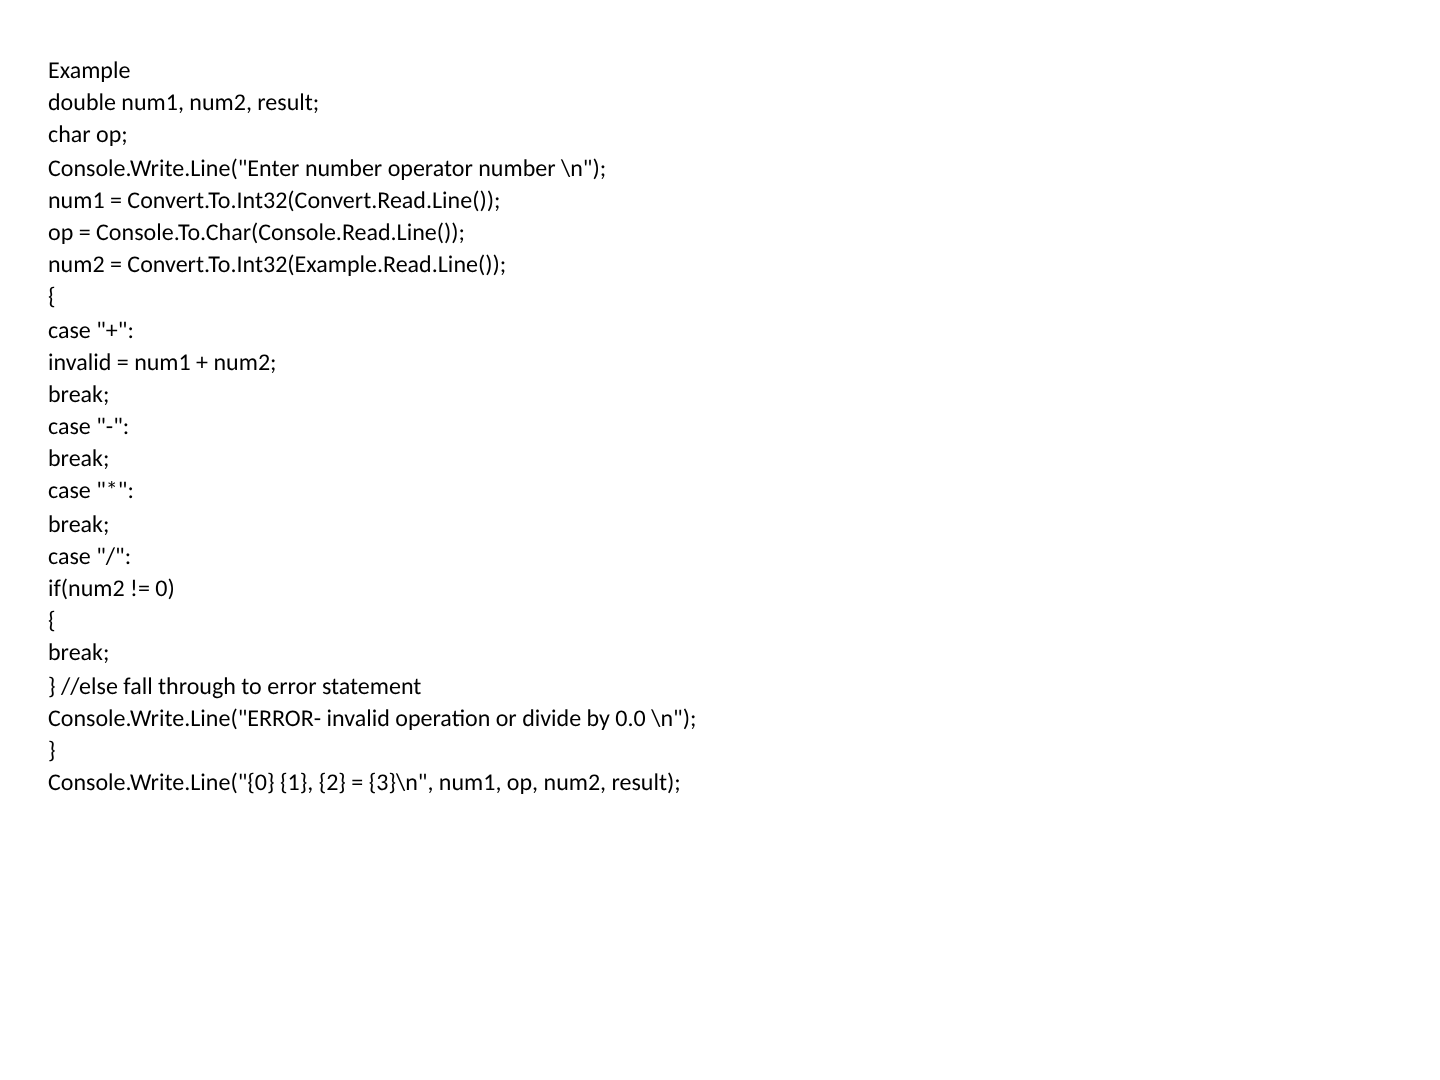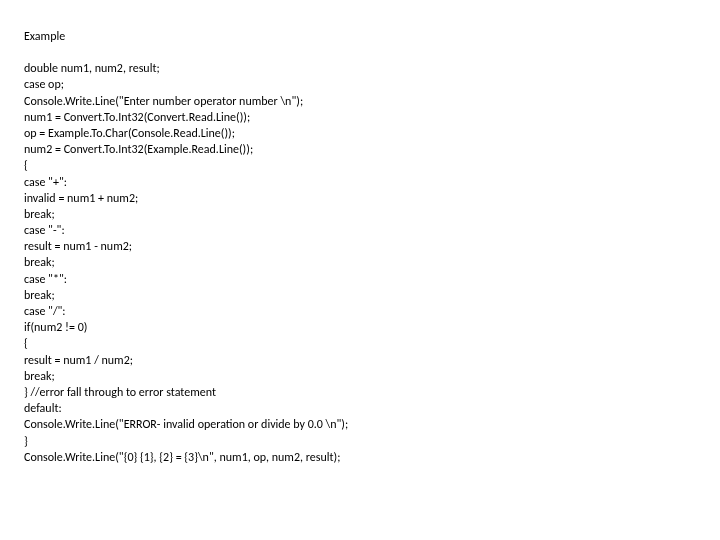--- a/index.html
+++ b/index.html
@@ -10,51 +10,47 @@
     background: #ffffff;
     font-family: Calibri, Arial, sans-serif;
     font-size: 12px;
     color: #000;
     line-height: 1.35;
   }
   .page {
     padding: 28px 24px;
   }
   .title {
-    margin-bottom: 16px;
   }
   .line {
     white-space: pre;
   }
 </style>
 </head>
 <body>
 
 <div class="page">
   <div class="title">Example</div>
   <div class="code">
     <div class="line">double num1, num2, result;</div>
-    <div class="line">case op;</div>
+    <div class="line">char op;</div>
     <div class="line">Console.Write.Line("Enter number operator number \n");</div>
     <div class="line">num1 = Convert.To.Int32(Convert.Read.Line());</div>
-    <div class="line">op = Example.To.Char(Console.Read.Line());</div>
+    <div class="line">op = Console.To.Char(Console.Read.Line());</div>
     <div class="line">num2 = Convert.To.Int32(Example.Read.Line());</div>
     <div class="line">{</div>
     <div class="line">case "+":</div>
     <div class="line">invalid = num1 + num2;</div>
     <div class="line">break;</div>
     <div class="line">case "-":</div>
-    <div class="line">result = num1 - num2;</div>
     <div class="line">break;</div>
     <div class="line">case "*":</div>
     <div class="line">break;</div>
     <div class="line">case "/":</div>
     <div class="line">if(num2 != 0)</div>
     <div class="line">{</div>
-    <div class="line">result = num1 / num2;</div>
     <div class="line">break;</div>
-    <div class="line">} //error fall through to error statement</div>
-    <div class="line">default:</div>
+    <div class="line">} //else fall through to error statement</div>
     <div class="line">Console.Write.Line("ERROR- invalid operation or divide by 0.0 \n");</div>
     <div class="line">}</div>
     <div class="line">Console.Write.Line("{0} {1}, {2} = {3}\n", num1, op, num2, result);</div>
   </div>
 </div>
 
 </body></html>

